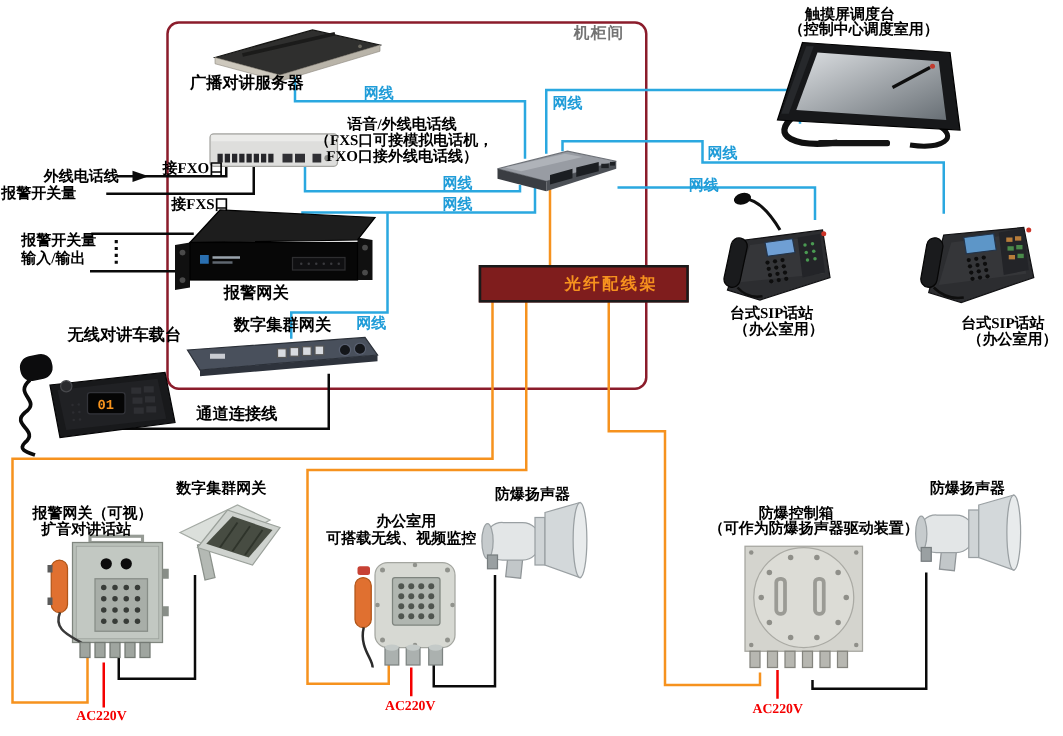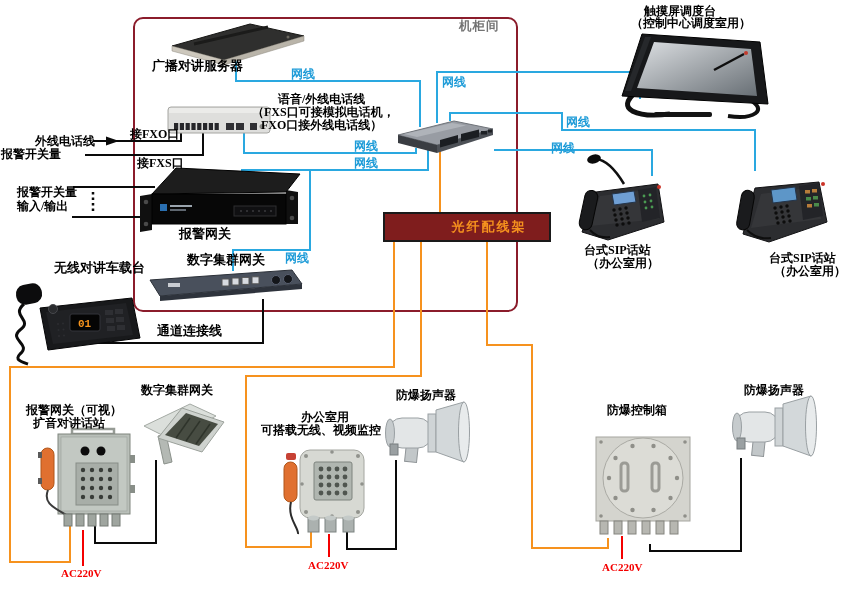--- a/index.html
+++ b/index.html
@@ -381,20 +381,21 @@
   <div class="lbl" style="left:774px;top:265px;">（办公室用）</div>
   <div class="lbl big" style="left:33px;top:261px;margin-left:21px;">无线对讲车载台</div>
   <div class="lbl big" style="left:157px;top:324px;">通道连接线</div>
   <div class="lbl" style="left:26px;top:404px;">报警网关（可视）</div>
   <div class="lbl" style="left:33px;top:417px;">扩音对讲话站</div>
   <div class="lbl" style="left:141px;top:384px;">数字集群网关</div>
   <div class="lbl" style="left:301px;top:411px;">办公室用</div>
   <div class="lbl" style="left:261px;top:424px;">可搭载无线、视频监控</div>
   <div class="lbl" style="left:396px;top:389px;">防爆扬声器</div>
   <div class="lbl" style="left:607px;top:404px;">防爆控制箱</div>
+  <div class="lbl" style="left:567px;top:416px;">（可作为防爆扬声器驱动装置）</div>
   <div class="lbl" style="left:744px;top:384px;">防爆扬声器</div>
 
   <div class="lbl" style="left:35px;top:135px;">外线电话线</div>
   <div class="lbl" style="left:1px;top:148px;">报警开关量</div>
   <div class="lbl" style="left:130px;top:128px;">接FXO口</div>
   <div class="lbl" style="left:137px;top:157px;">接FXS口</div>
   <div class="lbl" style="left:17px;top:186px;text-align:right;">报警开关量</div>
   <div class="lbl" style="left:17px;top:200px;">输入/输出</div>
 
   <div class="lbl net" style="left:291px;top:68px;">网线</div>

